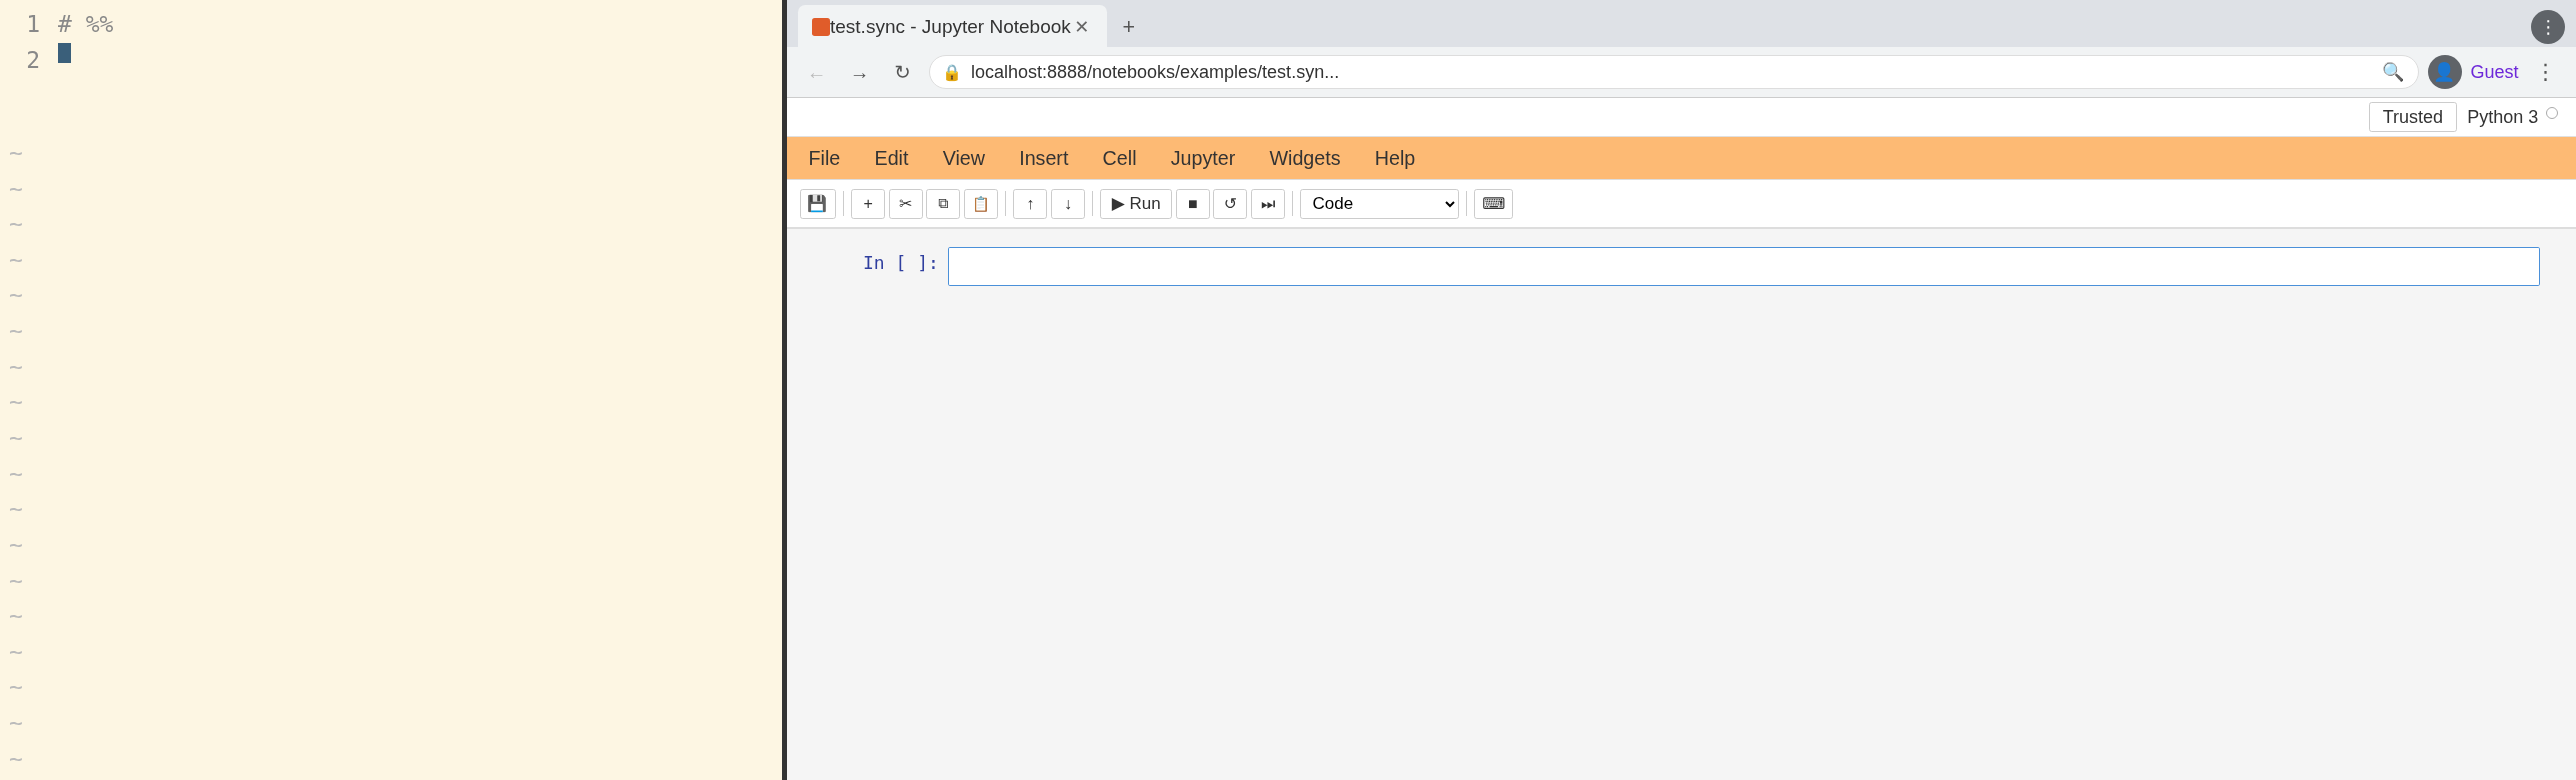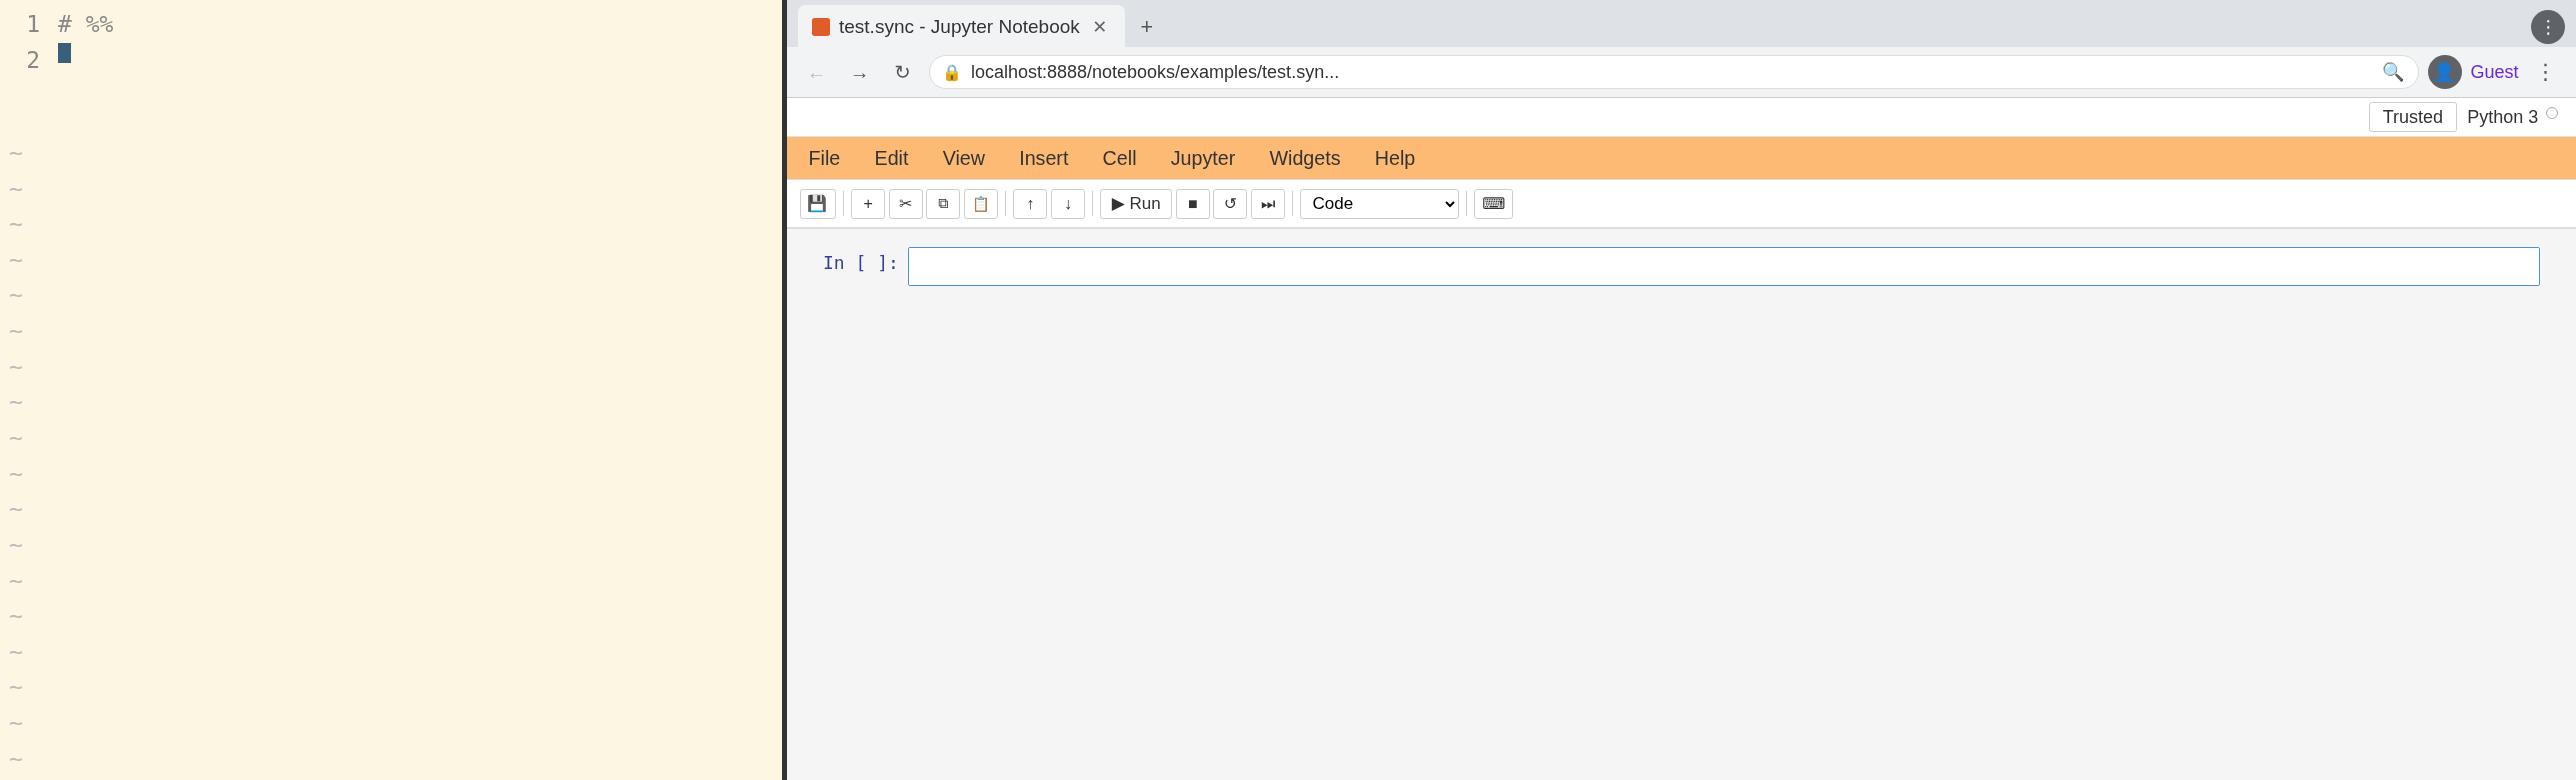--- a/index.html
+++ b/index.html
@@ -103,21 +103,20 @@
     .browser-tab {
       display: flex;
       align-items: center;
       background: #f1f3f4;
       border-radius: 7.2px 7.2px 0 0;
       padding: 7.2px 14.3px;
       font-size: 19.7px;
       color: #333;
       height: 45px;
       min-width: 250px;
-      gap: 9px;
     }
 
     .tab-favicon {
       width: 18px;
       height: 18px;
       background: #e05c2a;
       border-radius: 2.7px;
       flex-shrink: 0;
     }
 
@@ -378,20 +377,21 @@
       margin-bottom: 9px;
     }
 
     .cell-prompt {
       font-family: monospace;
       font-size: 18px;
       color: #303f9f;
       min-width: 81px;
       padding-top: 5.4px;
       padding-right: 9px;
+      margin-left: 40px;
     }
 
     .cell-input {
       flex: 1;
       border: 1.8px solid #4a90d9;
       border-radius: 1.8px;
       background: white;
       min-height: 39px;
       padding: 5.4px 10.7px;
       font-family: monospace;

